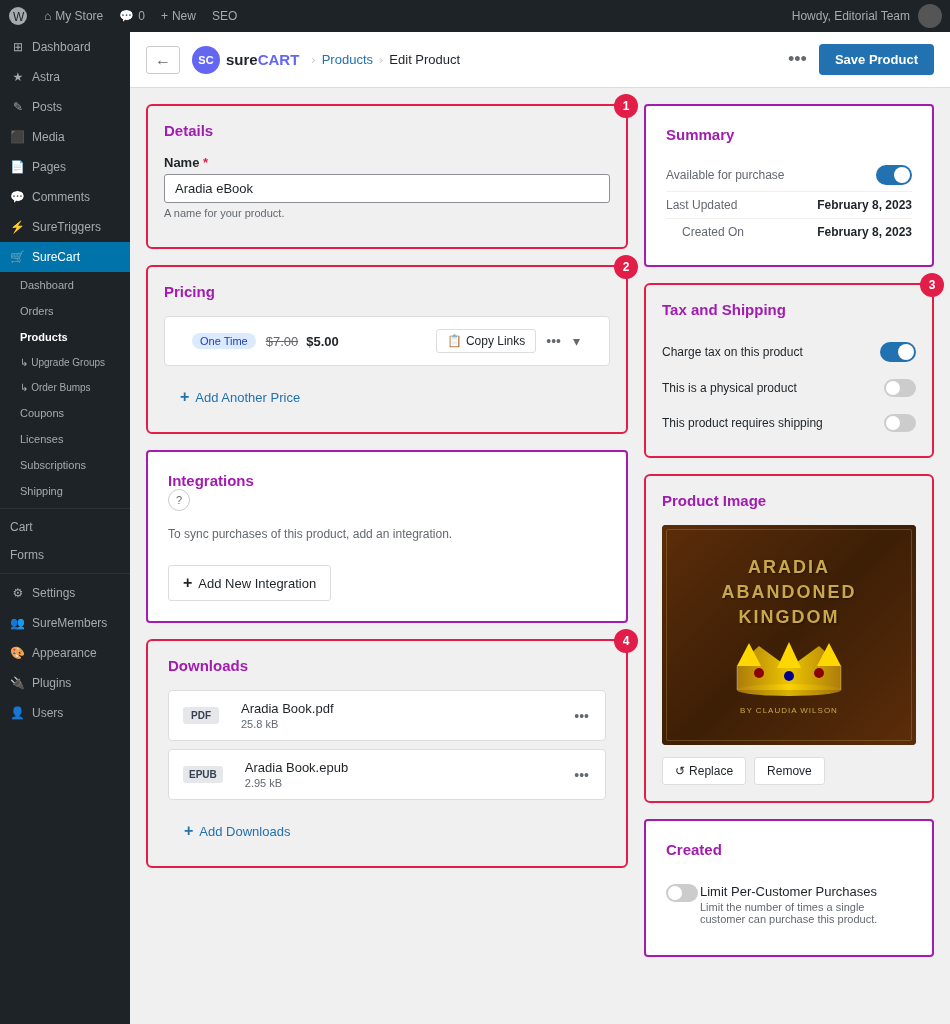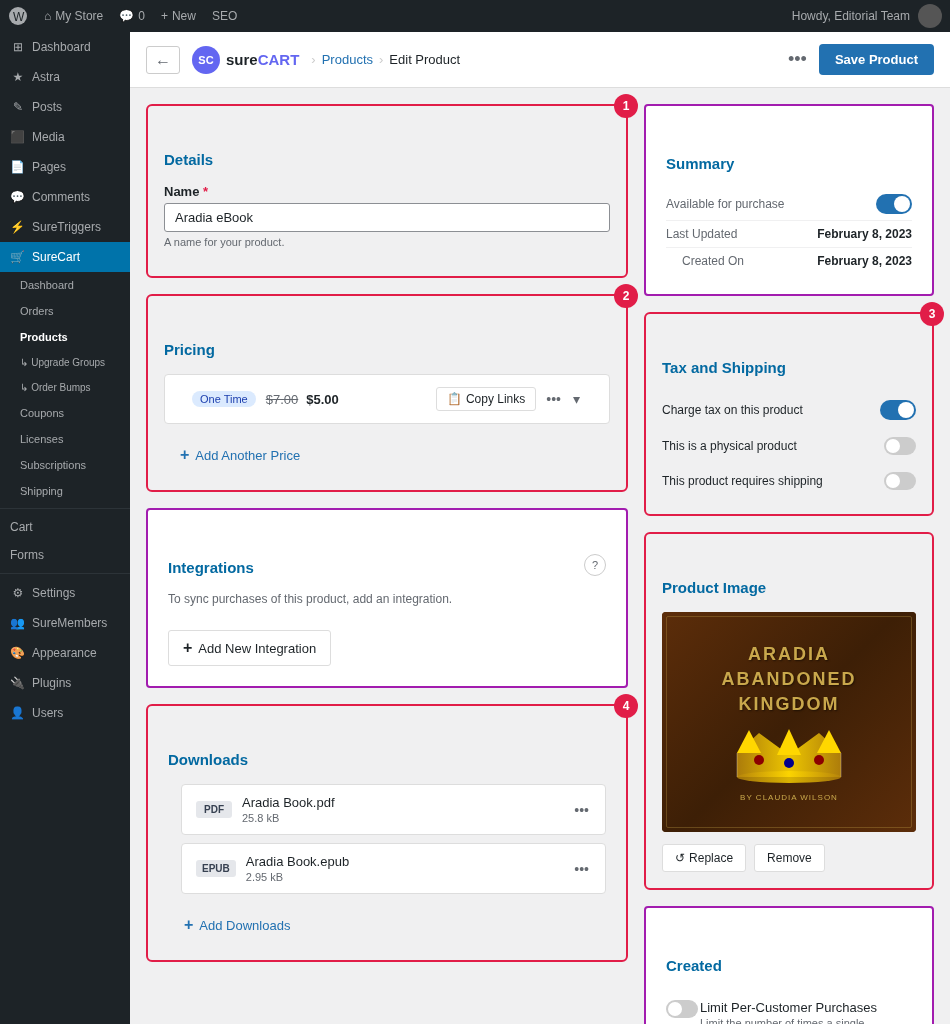--- a/index.html
+++ b/index.html
@@ -38,21 +38,21 @@
     .btn-primary { background: #2271b1; color: #fff; border: none; border-radius: 4px; padding: 8px 16px; font-size: 13px; font-weight: 600; cursor: pointer; }
     .back-btn { background: none; border: 1px solid #ccc; border-radius: 3px; padding: 4px 8px; cursor: pointer; color: #646970; font-size: 16px; }
 
     
     .content-area { display: flex; gap: 16px; padding: 16px; flex: 1; }
     .main-col { flex: 1; display: flex; flex-direction: column; gap: 16px; min-width: 0; }
     .side-col { width: 290px; flex-shrink: 0; display: flex; flex-direction: column; gap: 16px; }
 
     
     .card { background: #fff; border: 2px solid #a21caf; border-radius: 4px; padding: 20px; }
-    .card-title { font-size: 15px; font-weight: 600; margin-bottom: 16px; color: #0369a1; margin-top: 29px; }
+    .card-title { font-size: 15px; font-weight: 600; margin-bottom: 16px; color: #a21caf; }
 
     
     .form-group { margin-bottom: 12px; }
     .form-label { font-size: 13px; font-weight: 600; margin-bottom: 4px; display: block; color: #1d2327; }
     .form-label .required { color: #e11d48; }
     .form-input { width: 100%; border: 1px solid #8c8f94; border-radius: 3px; padding: 6px 10px; font-size: 13px; color: #1d2327; background: #fff; }
     .form-hint { font-size: 11px; color: #646970; margin-top: 4px; }
     .pricing-card { border: 1px solid #ddd; border-radius: 4px; padding: 12px 27px; display: flex; align-items: center; gap: 10px; background: #fff; }
     .price-badge { background: #dbeafe; color: #1e40af; border-radius: 12px; padding: 2px 8px; font-size: 11px; font-weight: 500; }
     .price-values { display: flex; gap: 8px; align-items: center; }
@@ -91,21 +91,21 @@
     .book-cover { width: 100%; height: 100%; display: flex; flex-direction: column; align-items: center; justify-content: center; background: linear-gradient(135deg, #5c2d0a 0%, #3d1f06 50%, #5c2d0a 100%); position: relative; }
     .book-title { color: #c9a84c; font-size: 18px; font-weight: bold; text-align: center; letter-spacing: 2px; line-height: 1.4; text-shadow: 1px 1px 2px rgba(0,0,0,0.5); }
     .crown-svg { width: 120px; height: 60px; margin: 8px 0; }
     .book-author { color: #c9a84c; font-size: 8px; letter-spacing: 1px; text-align: center; }
     .image-border-deco { position: absolute; top: 4px; left: 4px; right: 4px; bottom: 4px; border: 1px solid rgba(201, 168, 76, 0.3); border-radius: 2px; pointer-events: none; }
     .image-actions { display: flex; gap: 8px; }
     .btn-secondary { border: 1px solid #ddd; border-radius: 3px; padding: 6px 12px; font-size: 12px; cursor: pointer; background: #fff; display: flex; align-items: center; gap: 4px; color: #1d2327; }
 
     
     .downloads-list { display: flex; flex-direction: column; gap: 8px; margin-top: 12px; }
-    .download-item { border: 1px solid #ddd; border-radius: 4px; padding: 10px 14px; display: flex; align-items: center; gap: 10px; background: #fff; margin-left: 13px; }
+    .download-item { border: 1px solid #ddd; border-radius: 4px; padding: 10px 14px; display: flex; align-items: center; gap: 22px; background: #fff; }
     .file-badge { background: #e5e7eb; color: #374151; border-radius: 3px; padding: 3px 6px; font-size: 10px; font-weight: 600; text-transform: uppercase; min-width: 36px; text-align: center; }
     .file-info { flex: 1; }
     .file-name { font-size: 13px; color: #1d2327; font-weight: 500; }
     .file-size { font-size: 11px; color: #646970; margin-top: 2px; }
     .add-download-btn { display: flex; align-items: center; gap: 6px; padding: 10px 16px; color: #2271b1; font-size: 13px; cursor: pointer; border: none; background: none; margin-top: 12px; }
 
     
     .integration-hint { font-size: 12px; color: #646970; padding: 16px 0; }
     .add-integration-btn { display: flex; align-items: center; gap: 6px; padding: 8px 14px; color: #1d2327; font-size: 13px; cursor: pointer; border: 1px solid #ddd; border-radius: 3px; background: #fff; margin-top: 8px; }
 
@@ -309,21 +309,21 @@
               </div>
               <button class="add-price-btn">
                 <span style="font-size:16px;font-weight:bold;">+</span>
                 <span>Add Another Price</span>
               </button>
             </div>
           </div>
         </div>
 
         <div class="card">
-          <div style="display:flex;align-items:flex-end;justify-content:space-between;">
+          <div style="display:flex;align-items:flex-start;justify-content:space-between;flex-direction:column;">
             <div class="card-title" style="margin-bottom:0;">Integrations</div>
             <button style="width:22px;height:22px;border-radius:50%;border:1px solid #ccc;background:#fff;cursor:pointer;font-size:11px;color:#646970;">?</button>
           </div>
           <div class="integration-hint">To sync purchases of this product, add an integration.</div>
           <button class="add-integration-btn">
             <span style="font-size:16px;font-weight:bold;">+</span>
             <span>Add New Integration</span>
           </button>
         </div>
 

